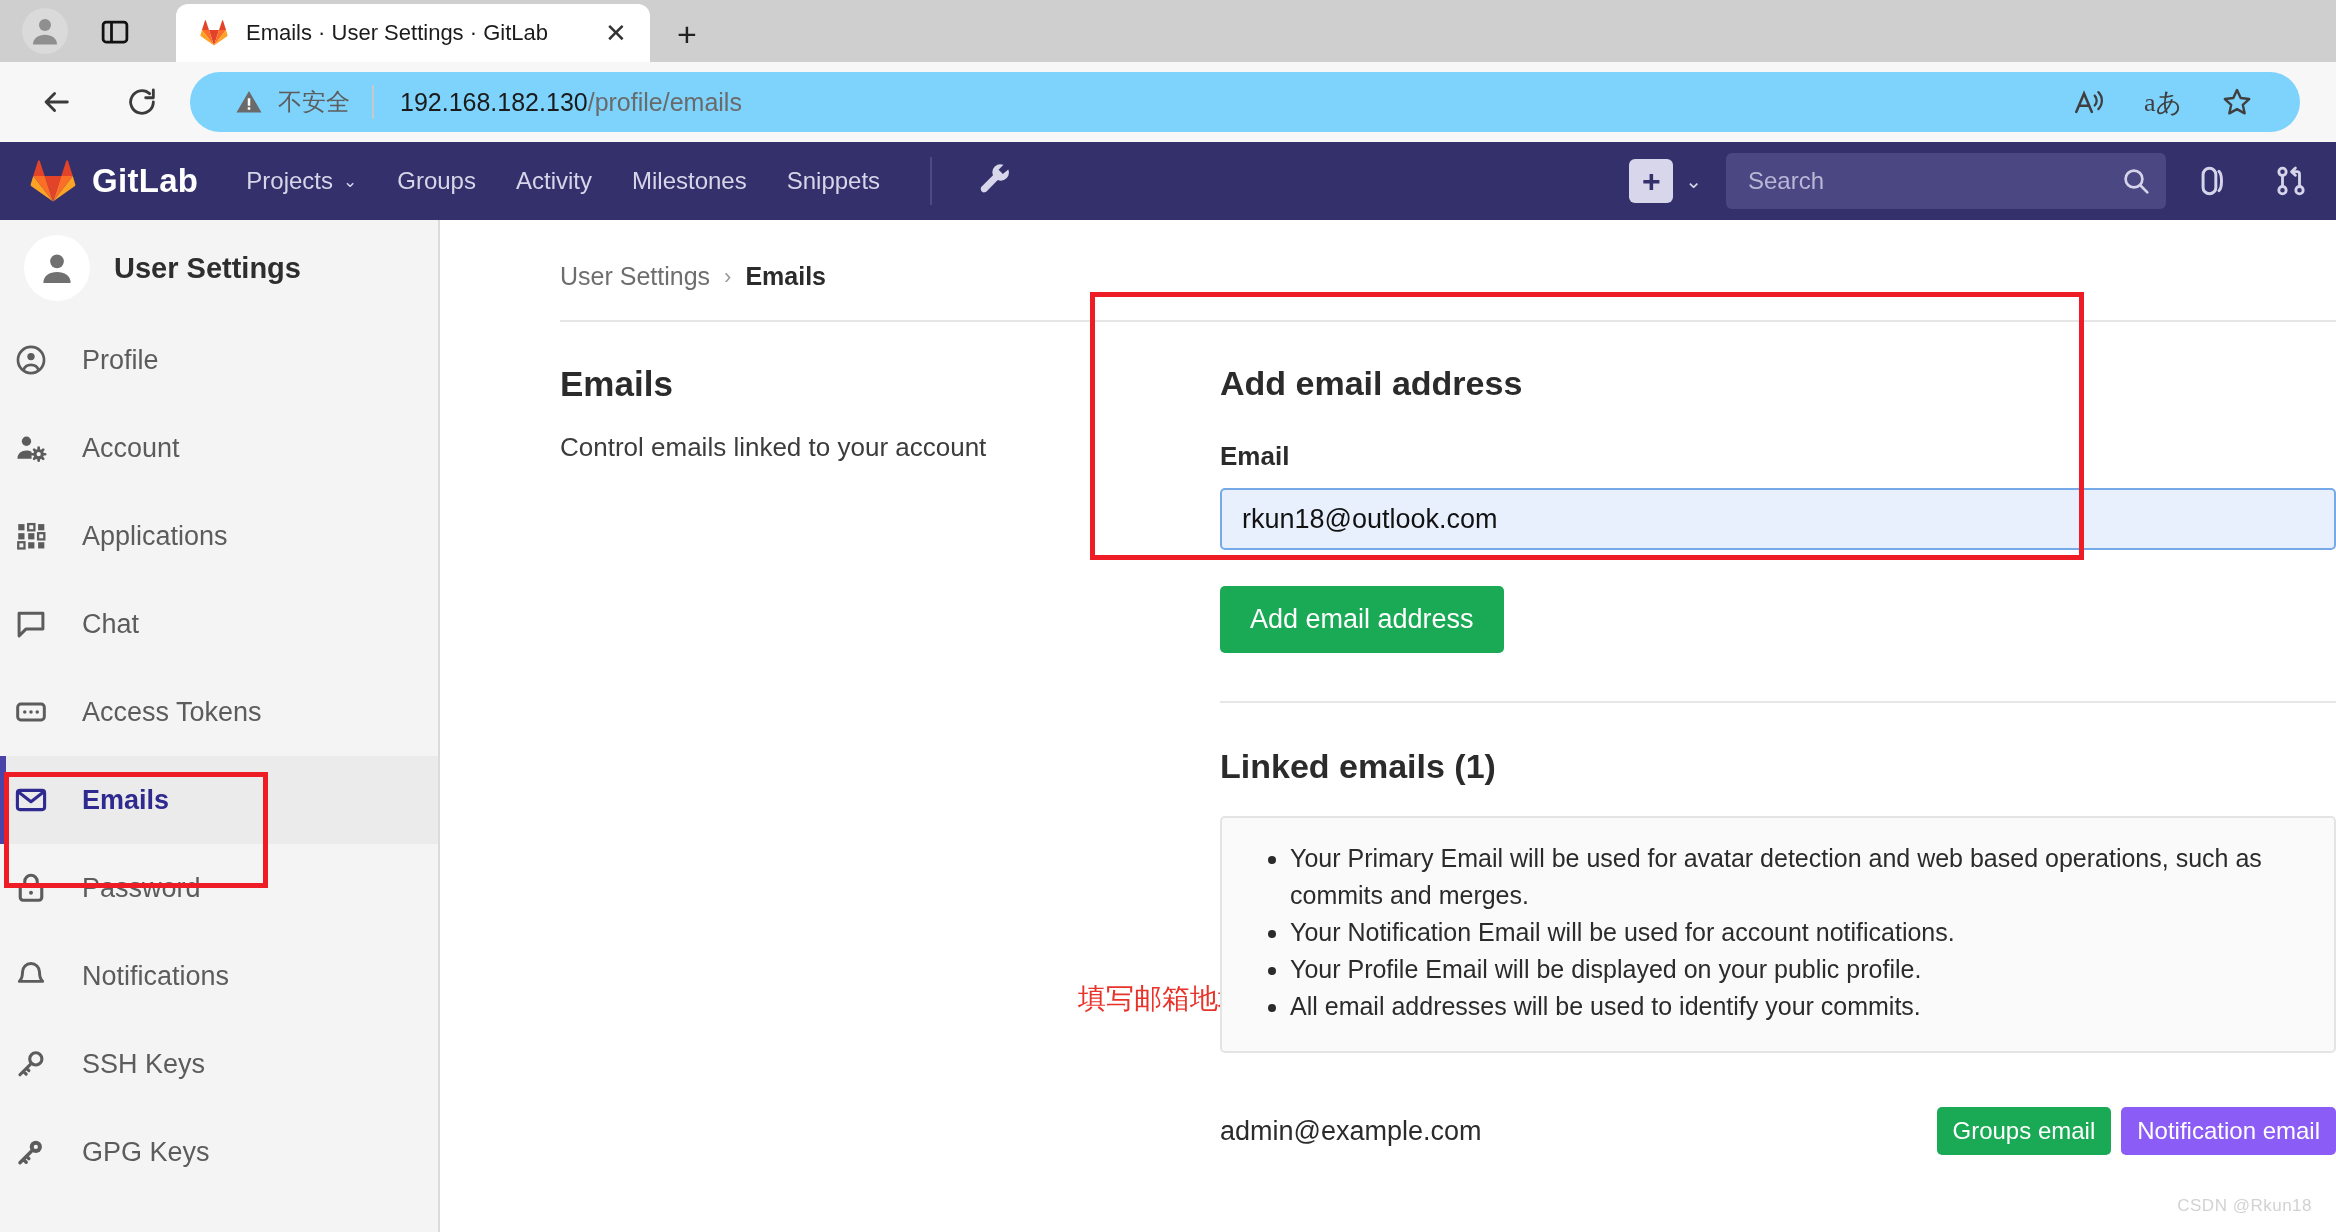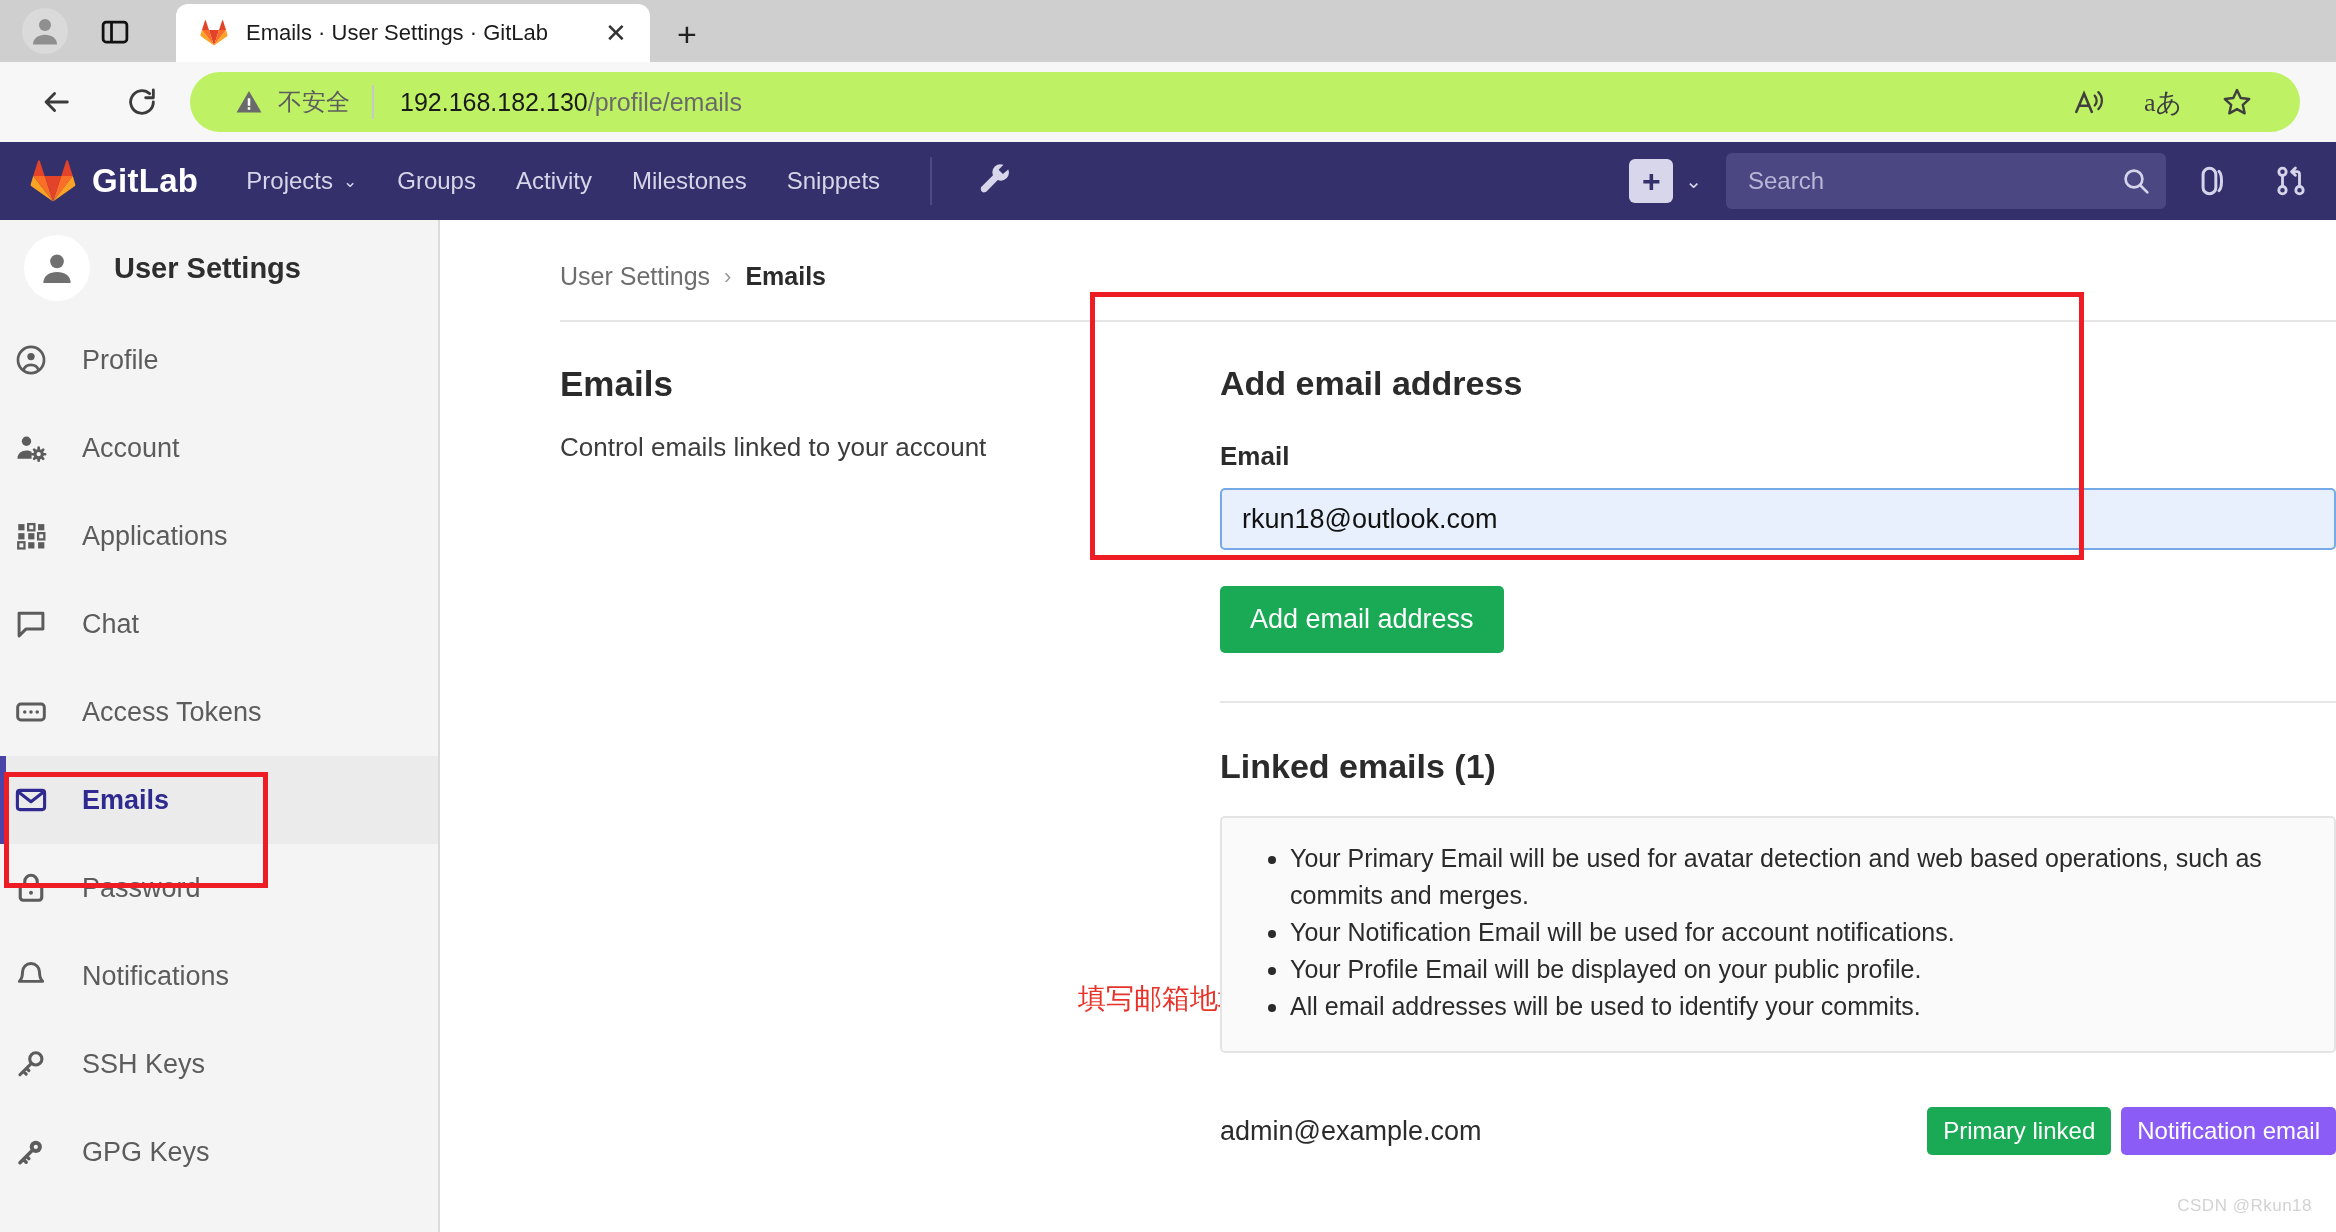--- a/index.html
+++ b/index.html
@@ -50,21 +50,21 @@
     background:#f7f7f7;
   }
   .nav-btn{
     position:absolute;top:16px;width:48px;height:48px;
     display:flex;align-items:center;justify-content:center;color:#3b3b3b;
   }
   .nav-back{left:32px;}
   .nav-reload{left:118px;}
   .omnibox{
     position:absolute;left:190px;top:10px;width:2110px;height:60px;
-    background:#bef264;border-radius:30px;display:flex;align-items:center;
+    background:#7dd3fc;border-radius:30px;display:flex;align-items:center;
   }
   .warn-icon{margin-left:42px;width:34px;height:34px;display:flex;align-items:center;justify-content:center;}
   .warn-text{margin-left:12px;font-size:24px;color:#5d5d5d;white-space:nowrap;}
   .omni-sep{margin-left:22px;width:2px;height:34px;background:#c8c8c8;}
   .omni-url{margin-left:26px;font-size:25px;color:#1b1b1b;white-space:nowrap;}
   .omni-url .path{color:#6a6a6a;}
   .omni-actions{margin-left:auto;display:flex;align-items:flex-end;padding-right:26px;font-family:Liberation Serif, serif;}
   .omni-act{width:74px;height:52px;display:flex;align-items:center;justify-content:center;color:#3f3f3f;}
   .toolbar-right{
     position:absolute;right:0;top:74px;width:56px;height:58px;
@@ -505,21 +505,21 @@
           <li class="wrap">Your Primary Email will be used for avatar detection and web based operations, such as commits and merges.</li>
           <li>Your Notification Email will be used for account notifications.</li>
           <li>Your Profile Email will be displayed on your public profile.</li>
           <li>All email addresses will be used to identify your commits.</li>
         </ul>
       </div>
 
       <div class="email-row">
         <span class="email-addr">admin@example.com</span>
         <span class="badges">
-          <span class="badge badge-primary">Primary linked</span>
+          <span class="badge badge-primary">Groups email</span>
           <span class="badge badge-notification">Notification email</span>
         </span>
       </div>
     </div>
 
     <div class="watermark">CSDN @Rkun18</div>
   </div>
 
   <div class="ann ann-form"></div>
   <div class="ann ann-sidebar"></div>

